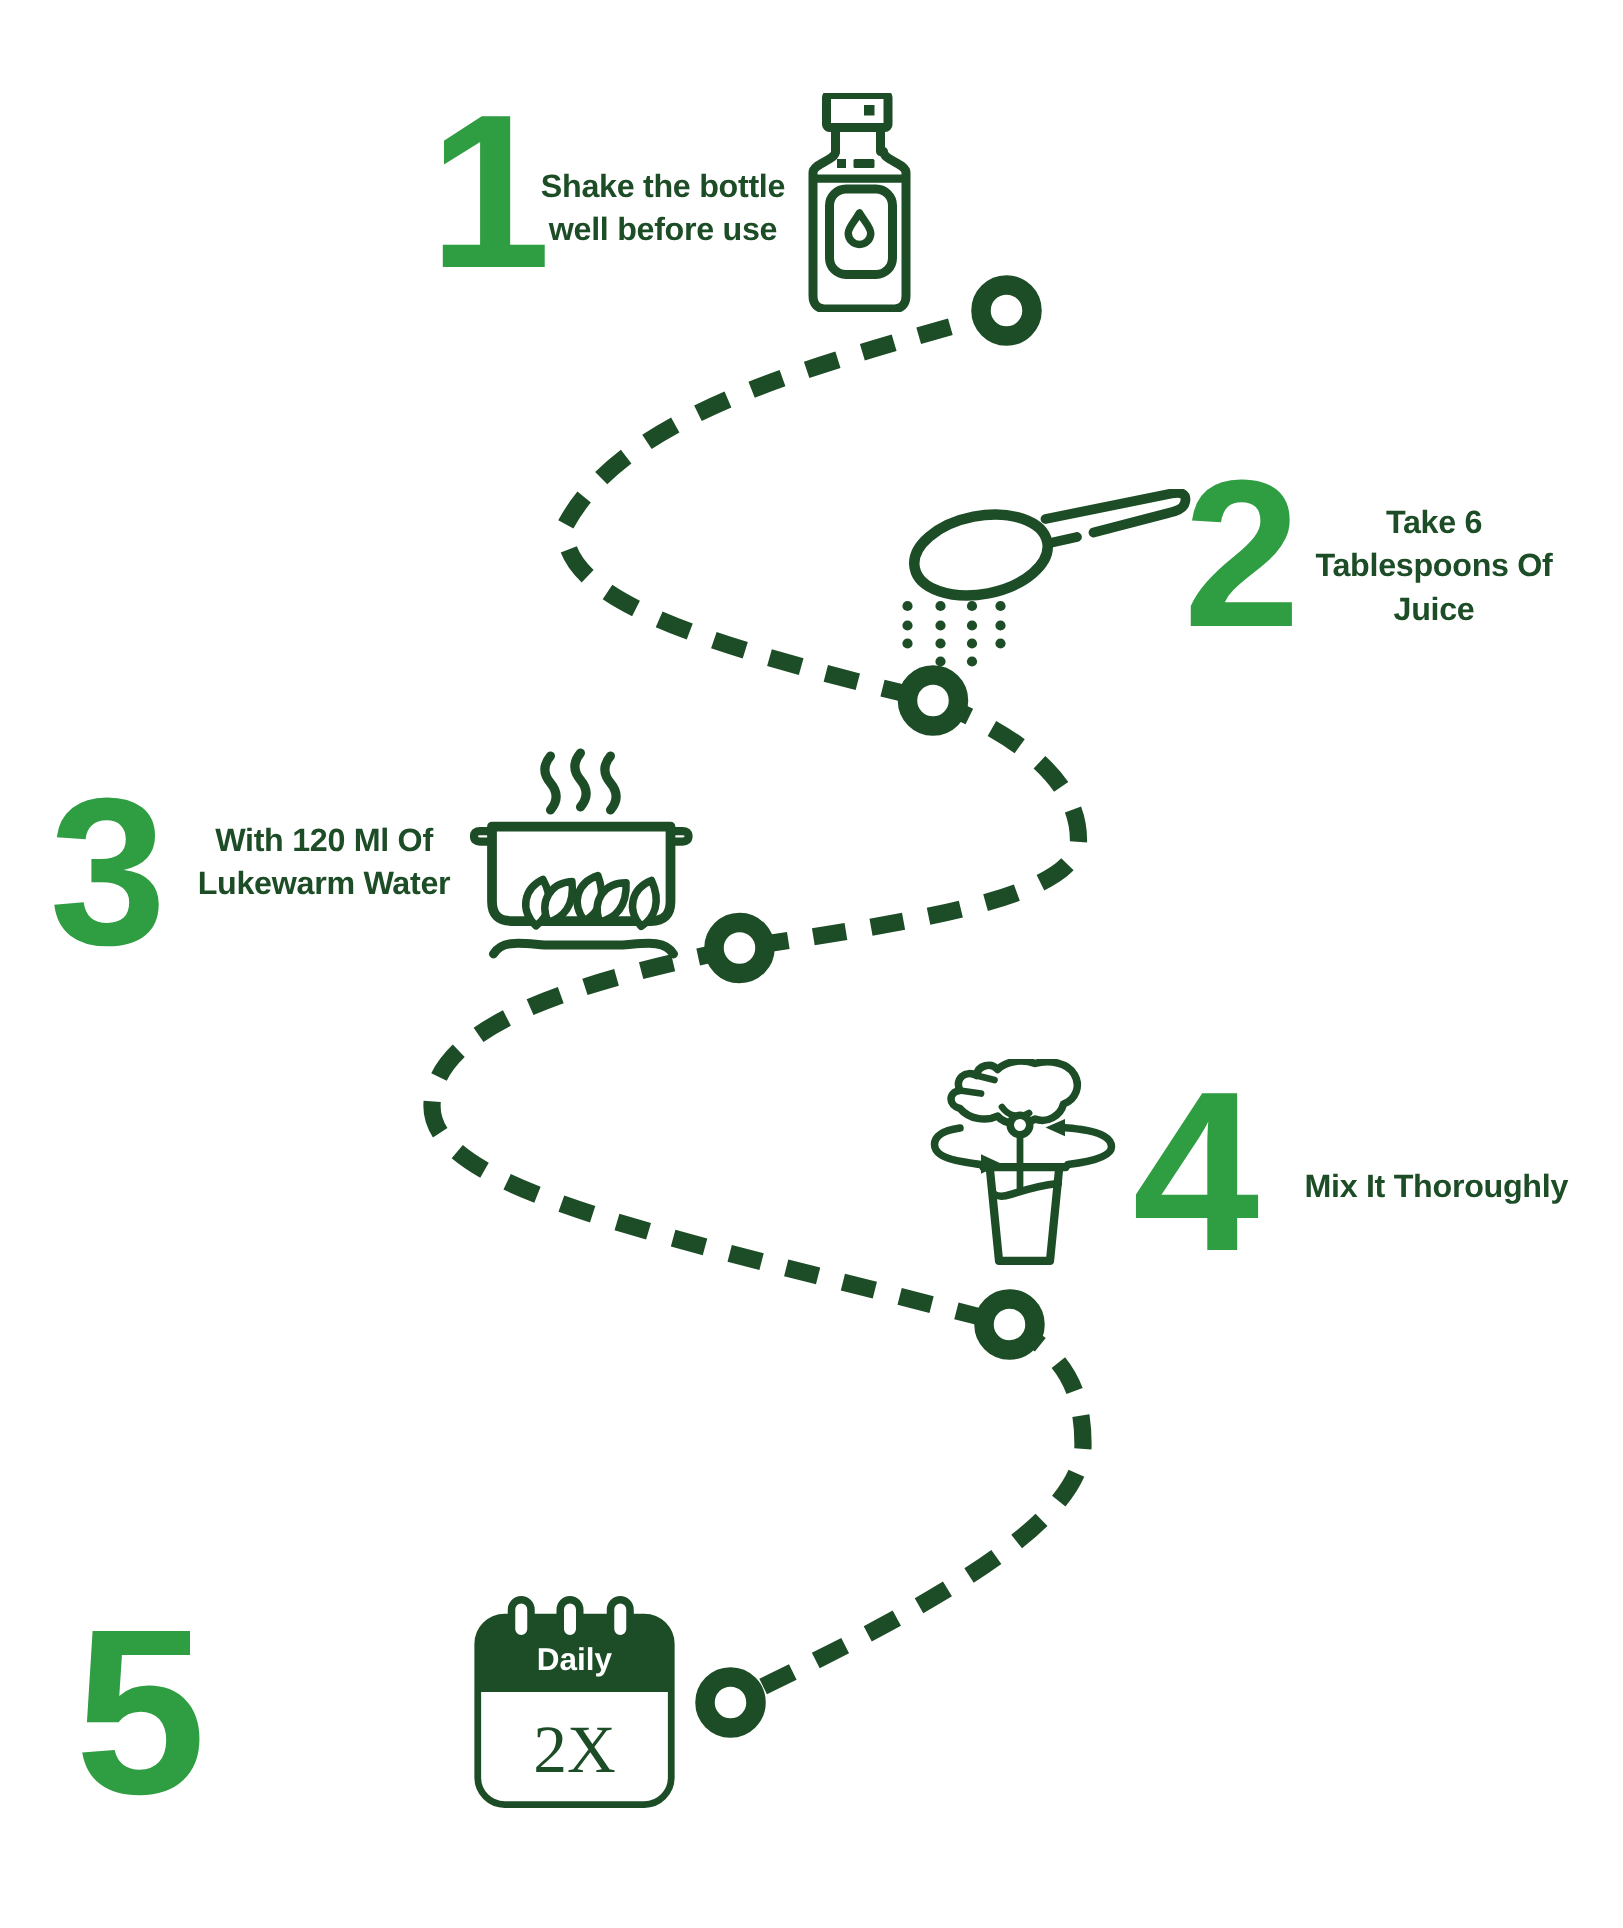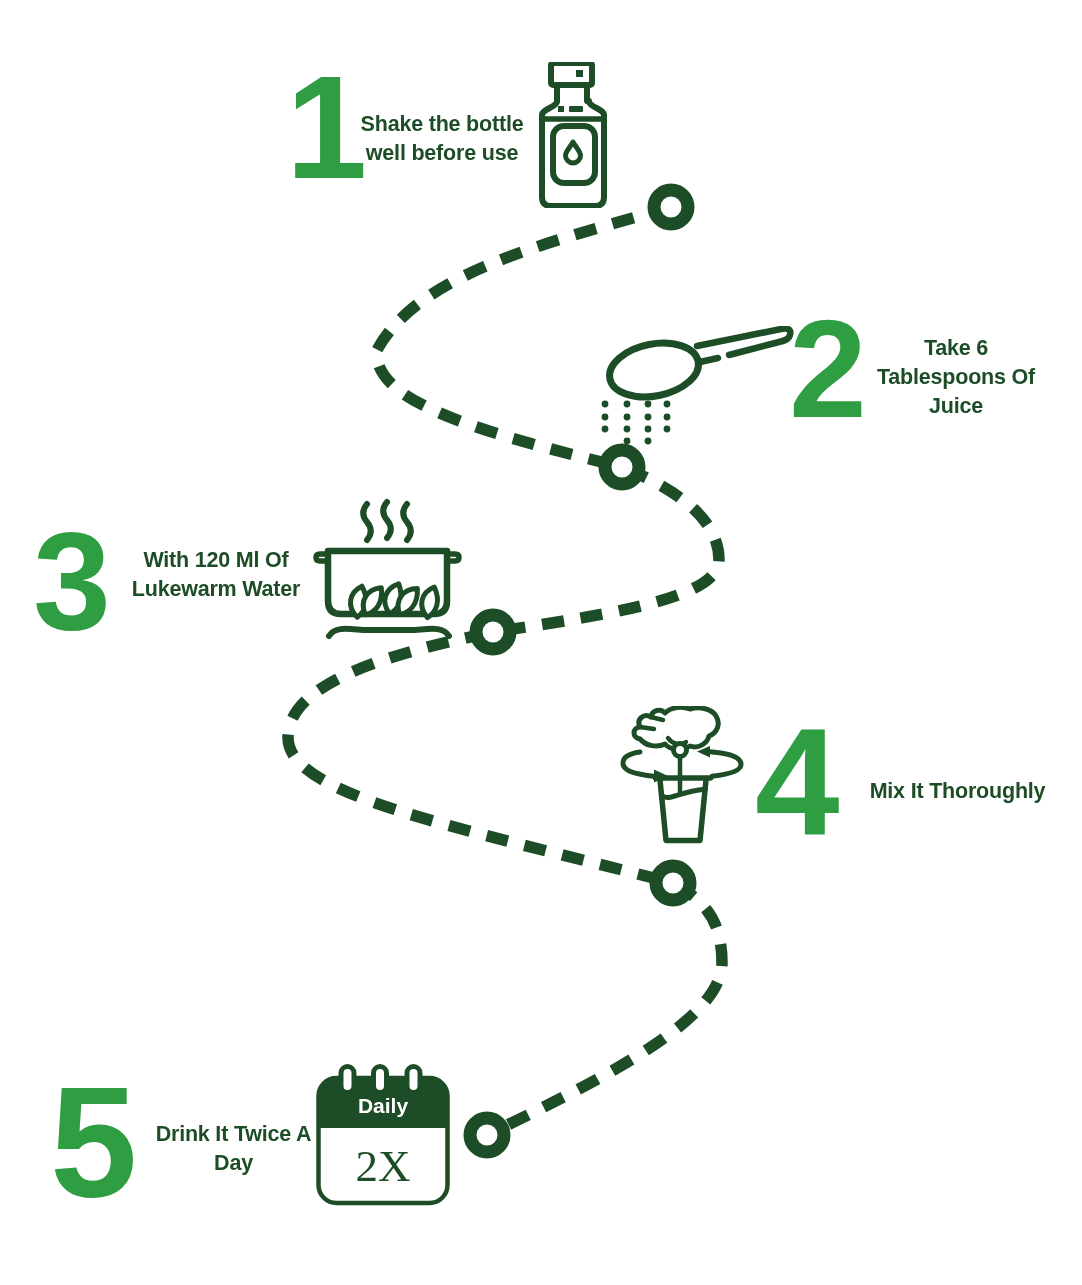--- a/index.html
+++ b/index.html
@@ -134,22 +134,20 @@
     <circle class="whitefill" cx="70" cy="44" r="6.5" stroke-width="5"></circle>
     <path class="stroke" d="M70 50.5 V88" stroke-width="4.5"></path>
     <path class="stroke" d="M50 74 L56 134.5 L90 134.5 L96 74" stroke-width="5.5"></path>
     <path class="stroke" d="M45.5 72 H100.5" stroke-width="5.5"></path>
     <path class="stroke" d="M52.5 90 C60 95 68 86 95.5 83" stroke-width="5"></path>
   </svg>
   <div class="step-number" style="left:755px;top:705px;font-size:152px;">4</div>
   <div class="step-label" style="left:845px;top:777px;width:225px;text-align:center;">Mix It Thoroughly</div>
 
   <div class="step-number" style="left:50px;top:1063px;font-size:157px;">5</div>
-  <div class="step-label" style="left:136px;top:1120px;width:195px;">Drink It Twice A
-Day</div>
   <svg class="icon" style="left:316px;top:1064px;" width="134" height="142" viewBox="0 0 134 142">
     <rect class="whitefill" x="2.5" y="14" width="129" height="125" rx="18" stroke-width="4.5"></rect>
     <path class="fillg" d="M2.5 64 V32 Q2.5 14 20.5 14 H113.5 Q131.5 14 131.5 32 V64 Z"></path>
     <g fill="#ffffff" stroke="#1d4d26" stroke-width="5">
       <rect x="25" y="2.5" width="13" height="26" rx="6.5"></rect>
       <rect x="57.5" y="2.5" width="13" height="26" rx="6.5"></rect>
       <rect x="91" y="2.5" width="13" height="26" rx="6.5"></rect>
     </g>
     <text class="cal-header-text" x="67" y="49" text-anchor="middle">Daily</text>
     <text class="cal-body-text" x="67" y="117" text-anchor="middle">2X</text>

